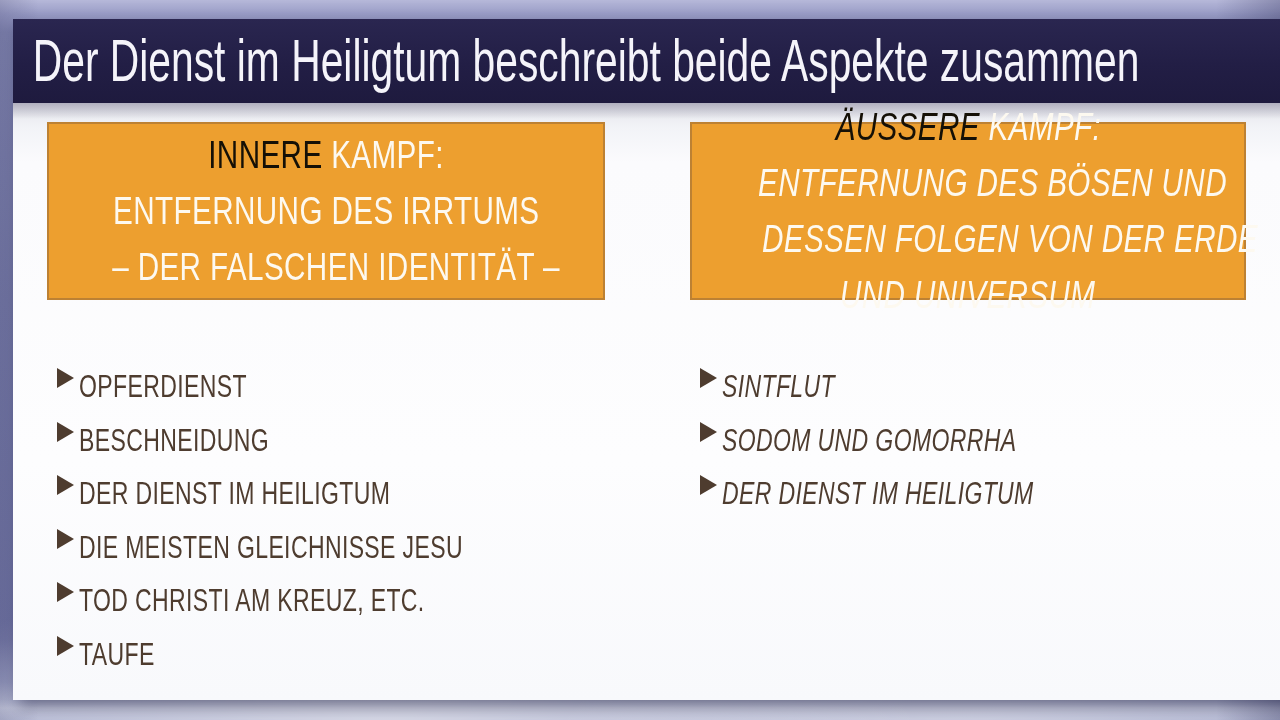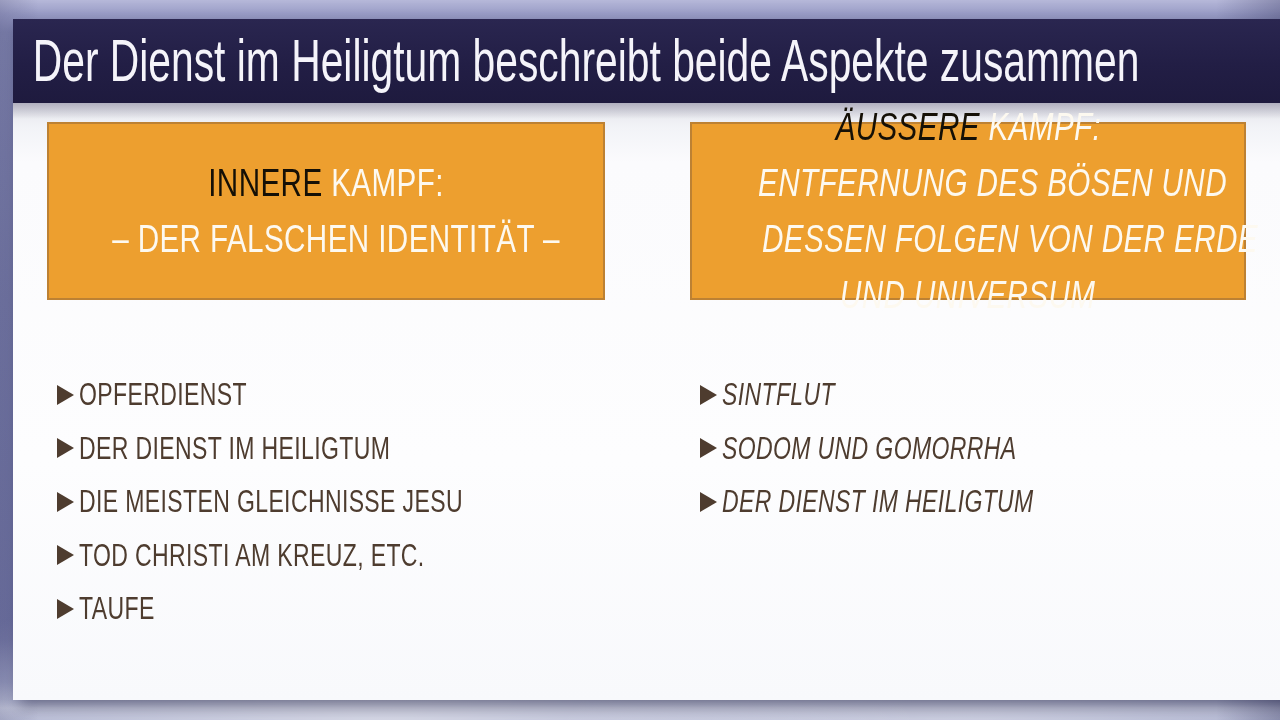--- a/index.html
+++ b/index.html
@@ -47,21 +47,21 @@
   }
   .hline{text-align:center;line-height:56px;height:56px;white-space:nowrap;}
   .hline .scale{display:inline-block;transform:scaleX(.78);transform-origin:50% 50%;
     font-size:38px;color:#fdf9f0;letter-spacing:.5px;}
   .hblack{color:#151006;}
   .hwhite{color:#fdf9f0;}
   ul.bullet-list{
     list-style:none;margin:0;padding:0;position:absolute;left:10px;right:0;top:265px;
   }
   ul.bullet-list li{
-    display:flex;align-items:center;height:53.5px;white-space:nowrap;
+    display:flex;height:53.5px;white-space:nowrap;
   }
   .tri{
     width:0;height:0;flex:0 0 auto;
     border-left:17px solid #4e3c2f;
     border-top:10.5px solid transparent;
     border-bottom:10.5px solid transparent;
     margin-right:5px;
   }
   .li-text{
     display:inline-block;transform:scaleX(.72);transform-origin:0 50%;
@@ -75,26 +75,31 @@
 
   <div class="title-bar">
     <span class="title-text">Der Dienst im Heiligtum beschreibt beide Aspekte zusammen</span>
   </div>
 
   <div class="panel">
 
     <div class="column col-left">
       <div class="orange-box">
         <div class="hline"><span class="scale"><span class="hblack">INNERE</span><span class="hwhite"> KAMPF:</span></span></div>
+        <div class="hline"><span class="scale hwhite">ENTFERNUNG DES IRRTUMS</span></div>
         <div class="hline"><span class="scale hwhite">– DER FALSCHEN IDENTITÄT –</span></div>
       </div>
       <ul class="bullet-list">
         <li>
             <span class="tri"></span>
             <span class="li-text">OPFERDIENST</span>
+          </li>
+        <li>
+            <span class="tri"></span>
+            <span class="li-text">BESCHNEIDUNG</span>
           </li>
         <li>
             <span class="tri"></span>
             <span class="li-text">DER DIENST IM HEILIGTUM</span>
           </li>
         <li>
             <span class="tri"></span>
             <span class="li-text">DIE MEISTEN GLEICHNISSE JESU</span>
           </li>
         <li>

